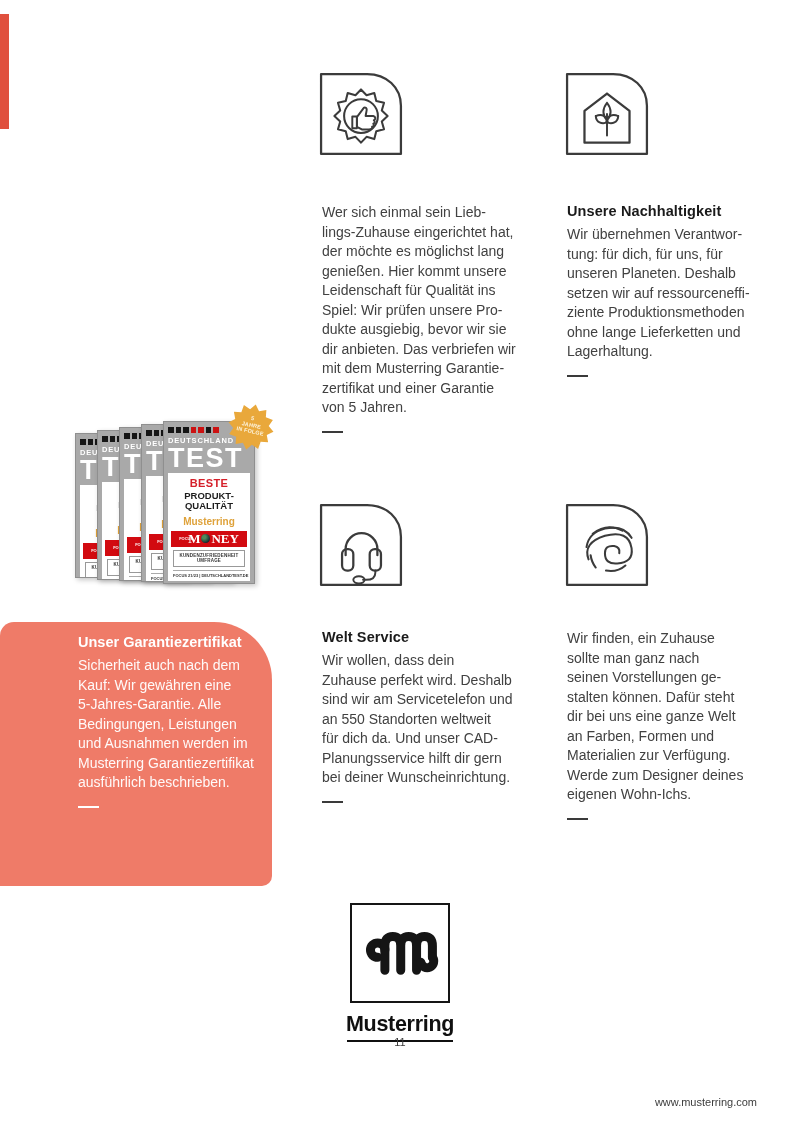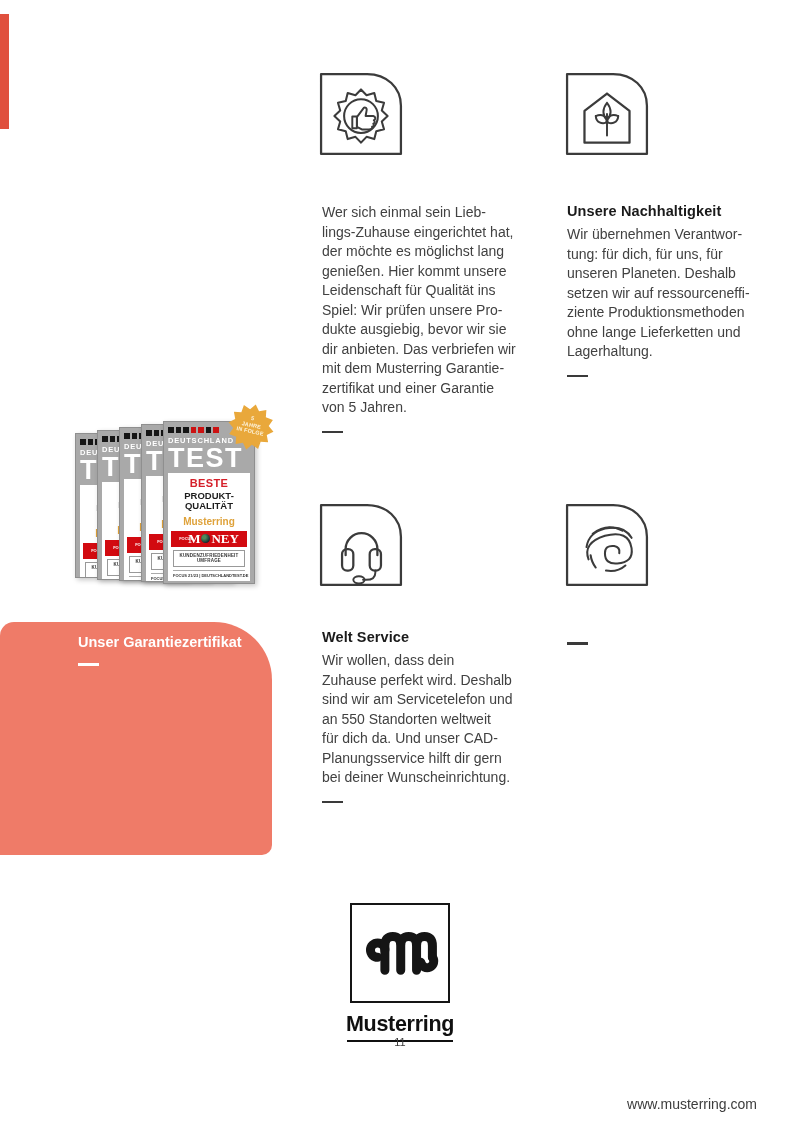--- a/index.html
+++ b/index.html
@@ -14,21 +14,21 @@
   .tblock h3{margin:0 0 6px 0;font-size:14.5px;font-weight:bold;color:#1a1a1a;letter-spacing:0.1px;}
   .tblock p{margin:0;font-size:14px;line-height:19.5px;color:#414141;white-space:pre-line;}
   .dash{display:block;width:21px;height:2.5px;background:#3a3a3a;margin-top:13px;}
   #block-garantie{left:78px;top:203px;width:220px;}
   #block-qualitaet{left:322px;top:203px;}
   #block-nachhaltigkeit{left:567px;top:203px;}
   #block-service{left:322px;top:629px;}
   #block-individualitaet{left:567px;top:629px;}
 
   
-  #zertifikat-box{position:absolute;left:0;top:622px;width:272px;height:233px;background:#ef7b68;
+  #zertifikat-box{position:absolute;left:0;top:622px;width:272px;height:264px;background:#ef7b68;
         border-radius:14px 58px 10px 0;box-sizing:border-box;padding:12px 14px 0 78px;}
   #zertifikat-box h3{margin:0 0 6px 0;font-size:14.5px;font-weight:bold;color:#ffffff;}
   #zertifikat-box p{margin:0;font-size:14px;line-height:19.5px;color:rgba(255,255,255,0.96);white-space:pre-line;}
   #zertifikat-box .dash{background:#ffffff;}
 
   
   .icon-tile{position:absolute;width:86px;height:86px;}
   #icon-quality{left:318px;top:71px;}
   #icon-sustainability{left:564px;top:71px;}
   #icon-service{left:318px;top:502px;}
@@ -68,21 +68,21 @@
   
   #logo-block{position:absolute;left:0;top:903px;width:800px;display:flex;flex-direction:column;align-items:center;}
   .logo-box{width:100px;height:100px;border:2px solid #151515;background:#fff;
         display:flex;align-items:center;justify-content:center;box-sizing:border-box;}
   .logo-box svg{width:80px;height:72px;display:block;}
   .logo-text{font-size:21.5px;font-weight:bold;color:#101010;margin-top:9px;letter-spacing:-0.3px;}
   .logo-underline{width:106px;height:2px;background:#101010;margin-top:3px;}
 
   
   #page-number{position:absolute;left:0;top:1036px;width:800px;text-align:center;font-size:11px;color:#3c3c3c;}
-  #website{position:absolute;right:43px;top:1096px;font-size:14px;color:#3c3c3c;}
+  #website{position:absolute;right:43px;top:1096px;font-size:11px;color:#3c3c3c;}
 
   .stroke-icon{fill:none;stroke:#3b3b3b;stroke-width:2.2;stroke-linecap:round;stroke-linejoin:round;}
 </style>
 </head>
 <body>
 
 <div id="page">
 
   <div id="edge-tab"></div>
 
@@ -303,20 +303,27 @@
       <div class="badge-text">
         <div>5</div>
         <div>JAHRE</div>
         <div>IN FOLGE</div>
       </div>
     </div>
   </div>
 
   <div id="zertifikat-box">
     <h3>Unser Garantiezertifikat</h3>
+    <p>Sicherheit auch nach dem
+Kauf: Wir gewähren eine
+5-Jahres-Garantie. Alle
+Bedingungen, Leistungen
+und Ausnahmen werden im
+Musterring Garantiezertifikat
+ausführlich beschrieben.</p>
     <span class="dash"></span>
   </div>
 
   <div class="icon-tile" id="icon-service">
     <svg viewBox="0 0 84 84">
       <path class="stroke-icon" d="M3 3 H48 C67 3 81 16 81 34 V81 H3 Z"></path>
       <path class="stroke-icon" d="M27 52 v-6 a15.5 15.5 0 0 1 31 0 v6"></path>
       <rect class="stroke-icon" x="23.5" y="46" width="11" height="21" rx="5"></rect>
       <rect class="stroke-icon" x="50.5" y="46" width="11" height="21" rx="5"></rect>
       <path class="stroke-icon" style="stroke-width:1.9" d="M56 67 v2 q0 7 -9 7 h-3"></path>
@@ -341,20 +348,29 @@
 Zuhause perfekt wird. Deshalb
 sind wir am Servicetelefon und
 an 550 Standorten weltweit
 für dich da. Und unser CAD-
 Planungsservice hilft dir gern
 bei deiner Wunscheinrichtung.</p>
     <span class="dash"></span>
   </div>
 
   <div class="tblock" id="block-individualitaet">
+    <p>Wir finden, ein Zuhause
+sollte man ganz nach
+seinen Vorstellungen ge-
+stalten können. Dafür steht
+dir bei uns eine ganze Welt
+an Farben, Formen und
+Materialien zur Verfügung.
+Werde zum Designer deines
+eigenen Wohn-Ichs.</p>
     <span class="dash"></span>
   </div>
 
   <div id="logo-block">
     <div class="logo-box">
       <svg viewBox="0 0 110 100">
         <g fill="none" stroke="#151515" stroke-width="12.5" stroke-linecap="round" stroke-linejoin="round">
           <path d="M34 46 A10 10 0 1 0 24 56"></path>
           <path d="M34 74 V40 Q34 27 45 27 Q56 27 56 40 V74 M56 40 Q56 27 67 27 Q78 27 78 40 V74 M78 40 Q78 27 89 27 Q100 27 100 40 V56"></path>
           <path d="M100 56 A9 9 0 1 1 84 63"></path>

